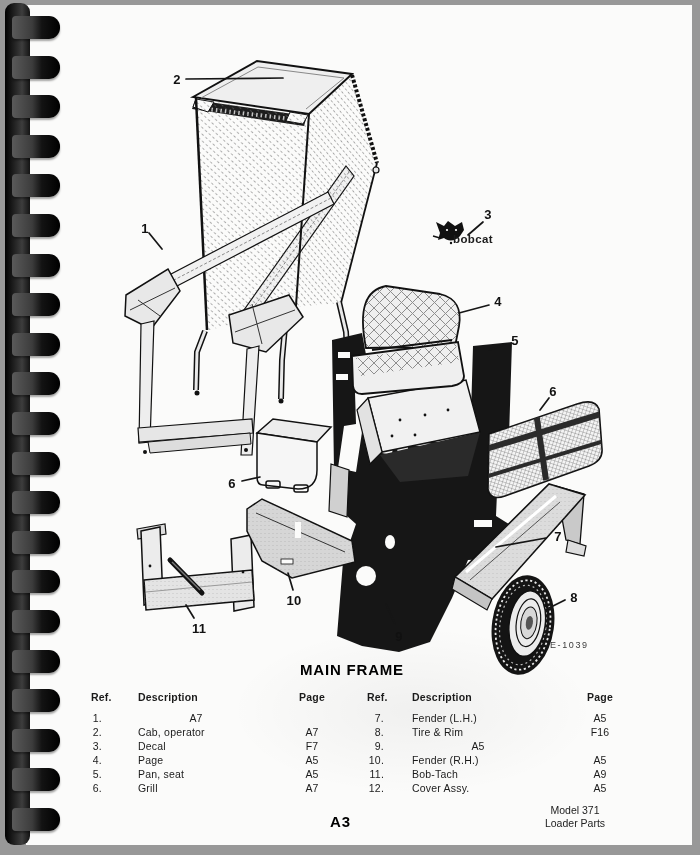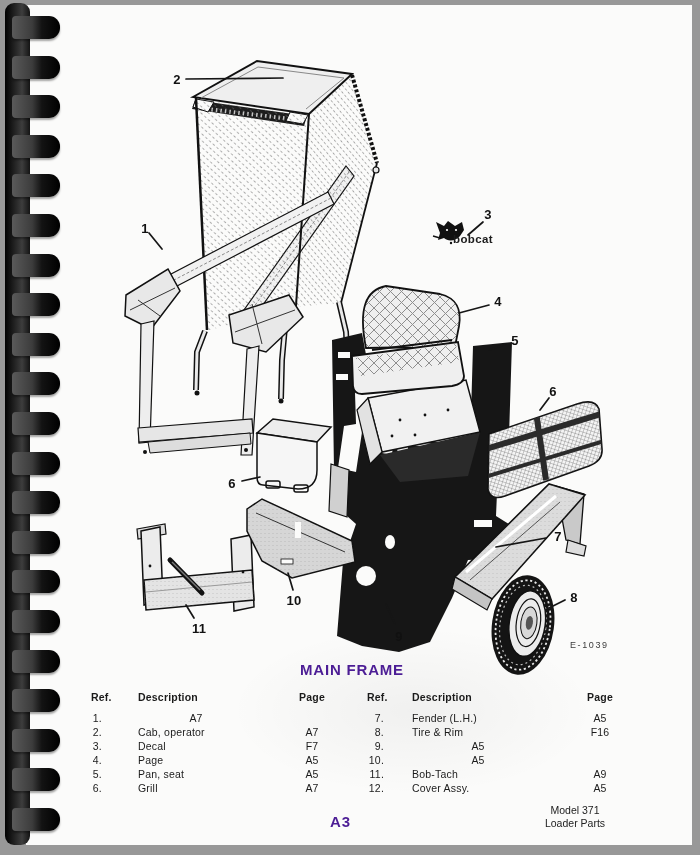--- a/index.html
+++ b/index.html
@@ -12,27 +12,27 @@
          background:radial-gradient(260px 120px at 58% 84%,rgba(0,0,0,.045),rgba(0,0,0,0) 70%);}
   
   .binding{position:absolute;left:0;top:0;width:70px;height:855px;}
   .spine{position:absolute;left:5px;top:3px;width:25px;height:842px;border-radius:9px;
          background:linear-gradient(90deg,#000 0%,#242424 40%,#3d3d3d 68%,#141414 100%);}
   .tooth{position:absolute;left:12px;width:48px;height:23px;border-radius:4px 11px 11px 4px;
          background:linear-gradient(90deg,#5a5a5a 0%,#3c3c3c 42%,#131313 62%,#000 100%);
          box-shadow:0 2px 2px rgba(0,0,0,.35);}
   svg.diagram{position:absolute;left:0;top:0;}
   
-  .txt{position:absolute;color:#4c1d95;}
+  .txt{position:absolute;color:#000000;}
   .callout{position:absolute;transform:translate(-50%,-50%);font-size:13px;font-weight:bold;
            color:#111;letter-spacing:.2px;}
   .title{left:262px;top:661px;width:180px;text-align:center;font-size:15px;font-weight:bold;
          letter-spacing:.8px;}
   .brand{left:453px;top:233px;font-size:11.5px;font-weight:bold;letter-spacing:.4px;color:#1c1c1c;}
-  .figcode{left:550px;top:640px;font-size:9px;letter-spacing:1.6px;color:#3c3c3c;margin-left:20px;}
+  .figcode{left:550px;top:640px;font-size:9px;letter-spacing:1.6px;color:#3c3c3c;}
   .pagenum{left:330px;top:813px;font-size:15px;font-weight:bold;letter-spacing:1px;text-align:right;}
   .modelblock{left:533px;top:804px;width:84px;text-align:center;font-size:10.5px;
               line-height:12.5px;color:#222;}
   
   .tbl{position:absolute;font-size:10.5px;letter-spacing:.2px;color:#1b1b1b;}
   .trow{display:grid;height:14px;}
   .hdr{font-weight:bold;margin-bottom:7px;}
   .c-ref{text-align:right;}
   .c-page{text-align:center;}
   .tbl-left{left:84px;top:691px;width:250px;}
@@ -304,20 +304,21 @@
       <span class="c-ref">8.</span>
       <span class="c-desc">Tire &amp; Rim</span>
       <span class="c-page">F16</span>
     </div>
     <div class="trow">
       <span class="c-ref">9.</span>
       <span class="c-page">A5</span>
     </div>
     <div class="trow">
       <span class="c-ref">10.</span>
+      <span class="c-desc">Fender (R.H.)</span>
       <span class="c-page">A5</span>
     </div>
     <div class="trow">
       <span class="c-ref">11.</span>
       <span class="c-desc">Bob-Tach</span>
       <span class="c-page">A9</span>
     </div>
     <div class="trow">
       <span class="c-ref">12.</span>
       <span class="c-desc">Cover Assy.</span>

